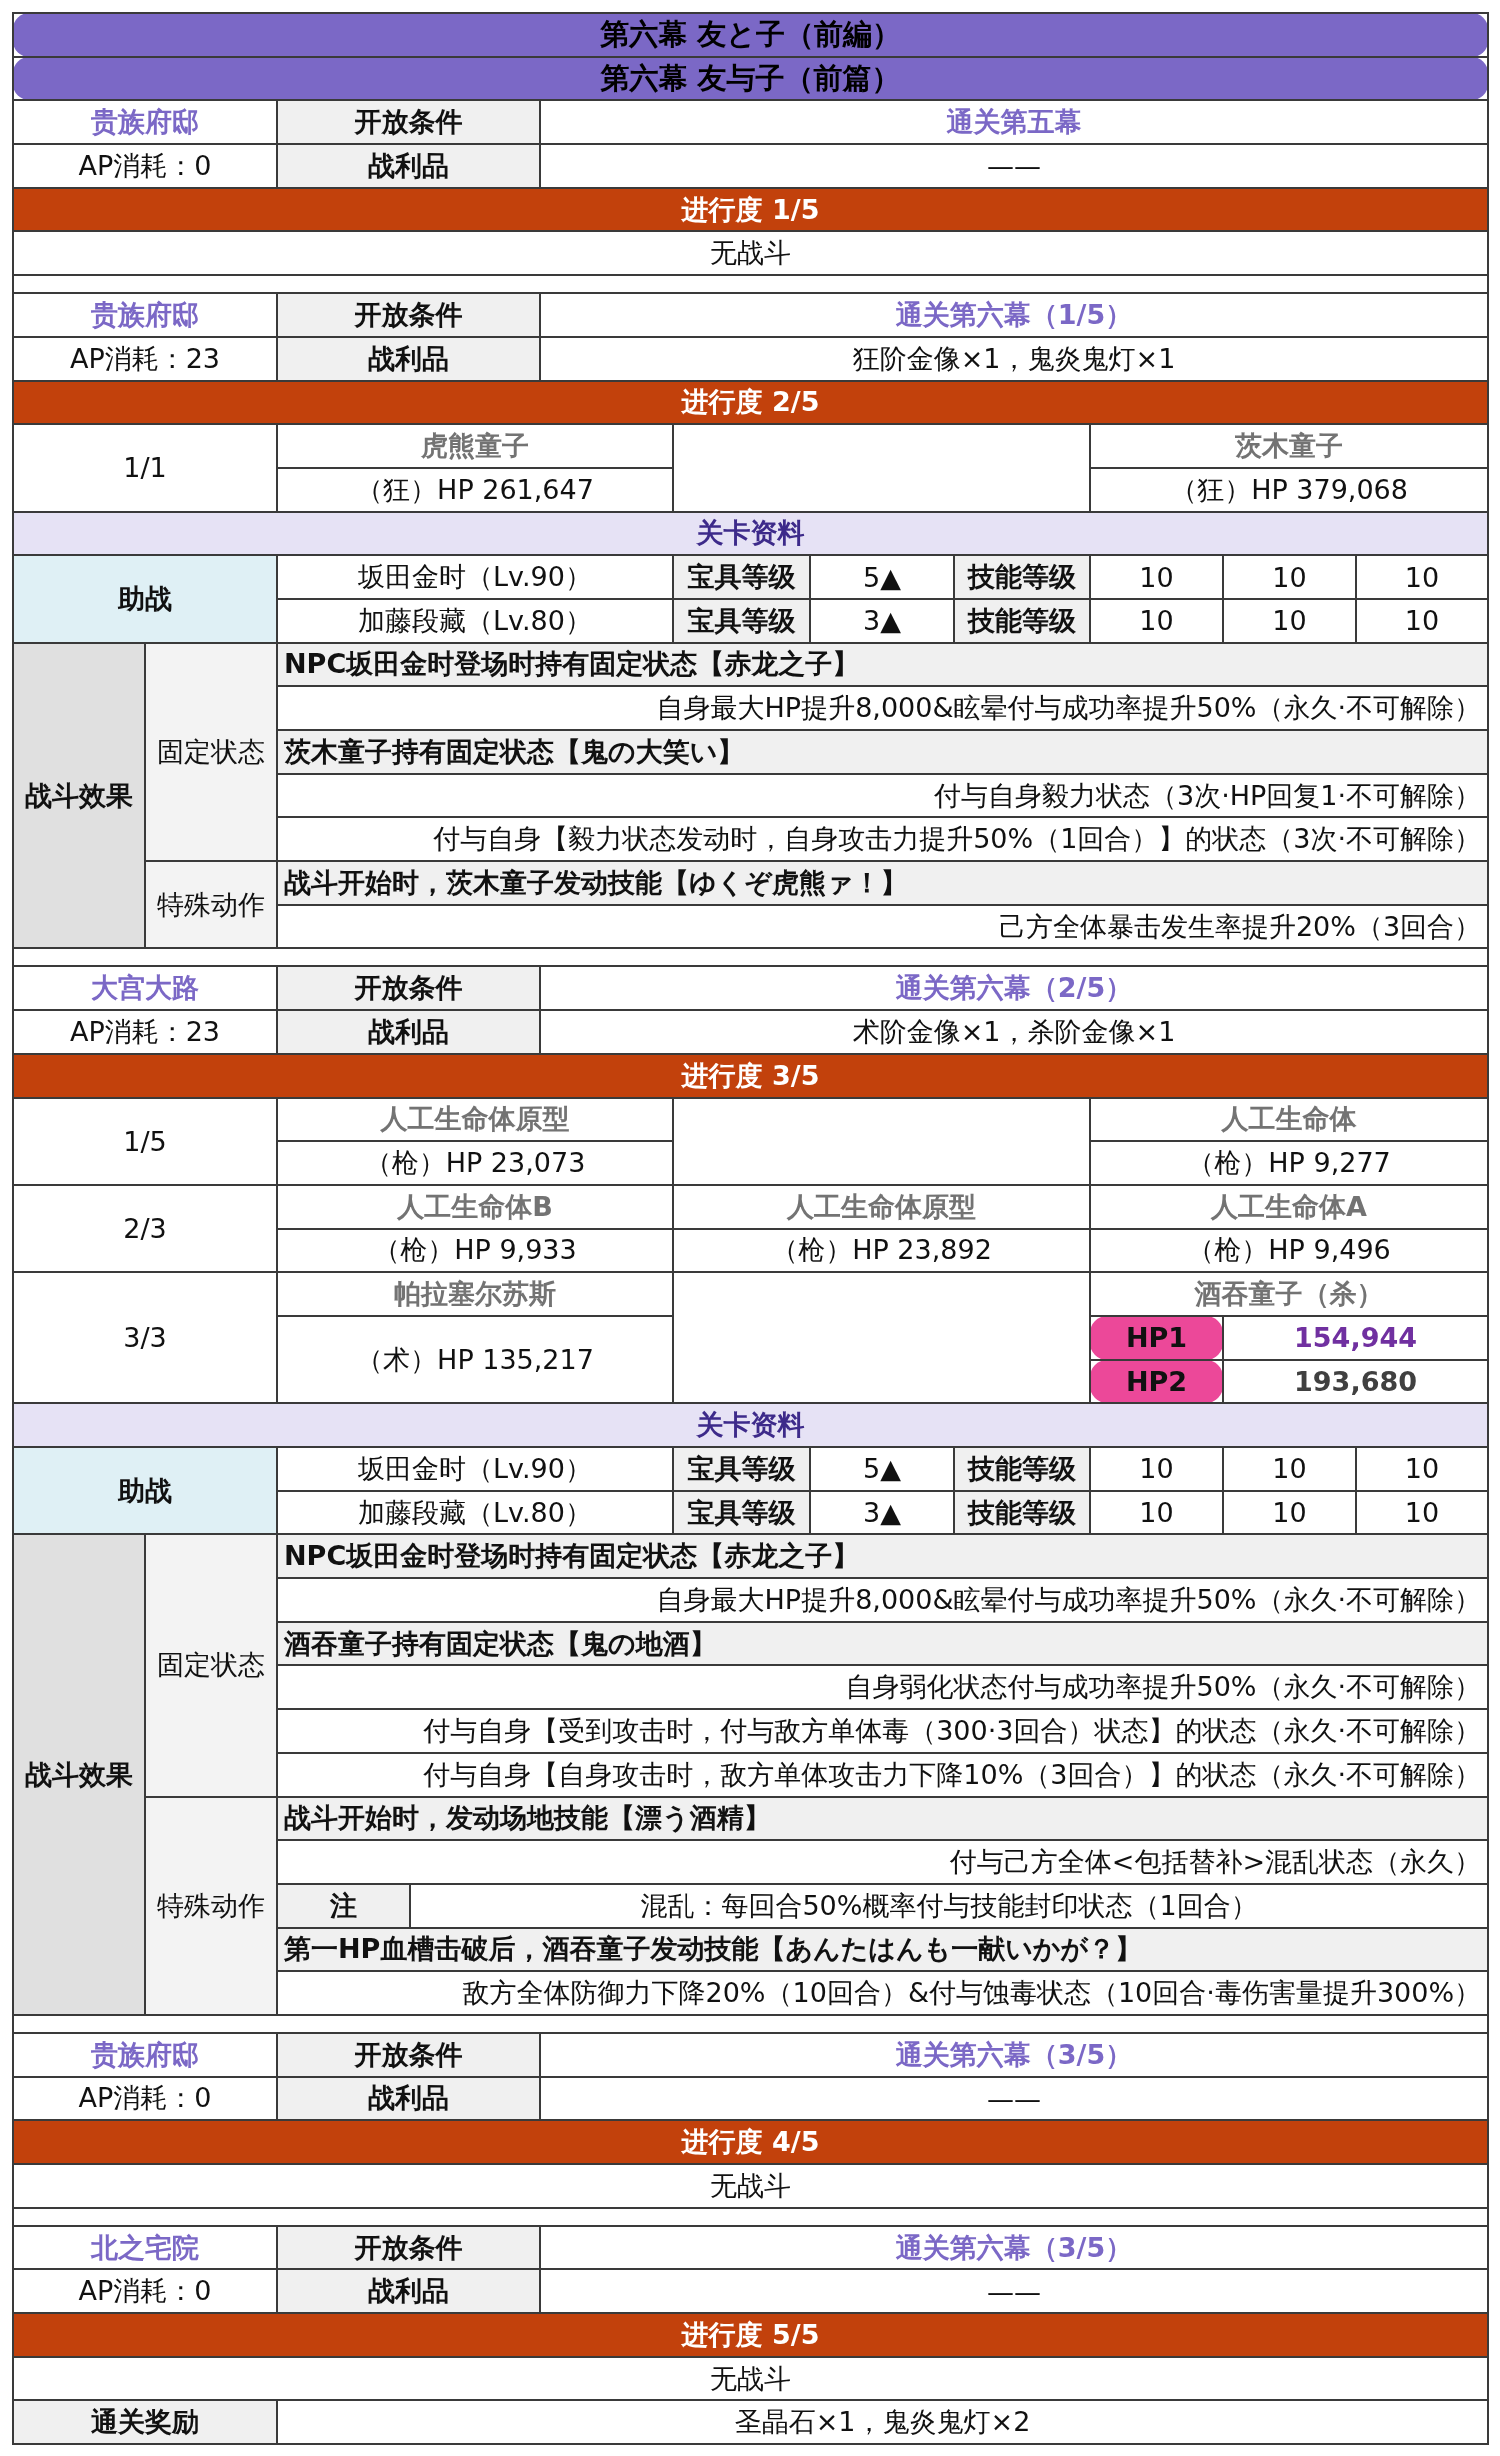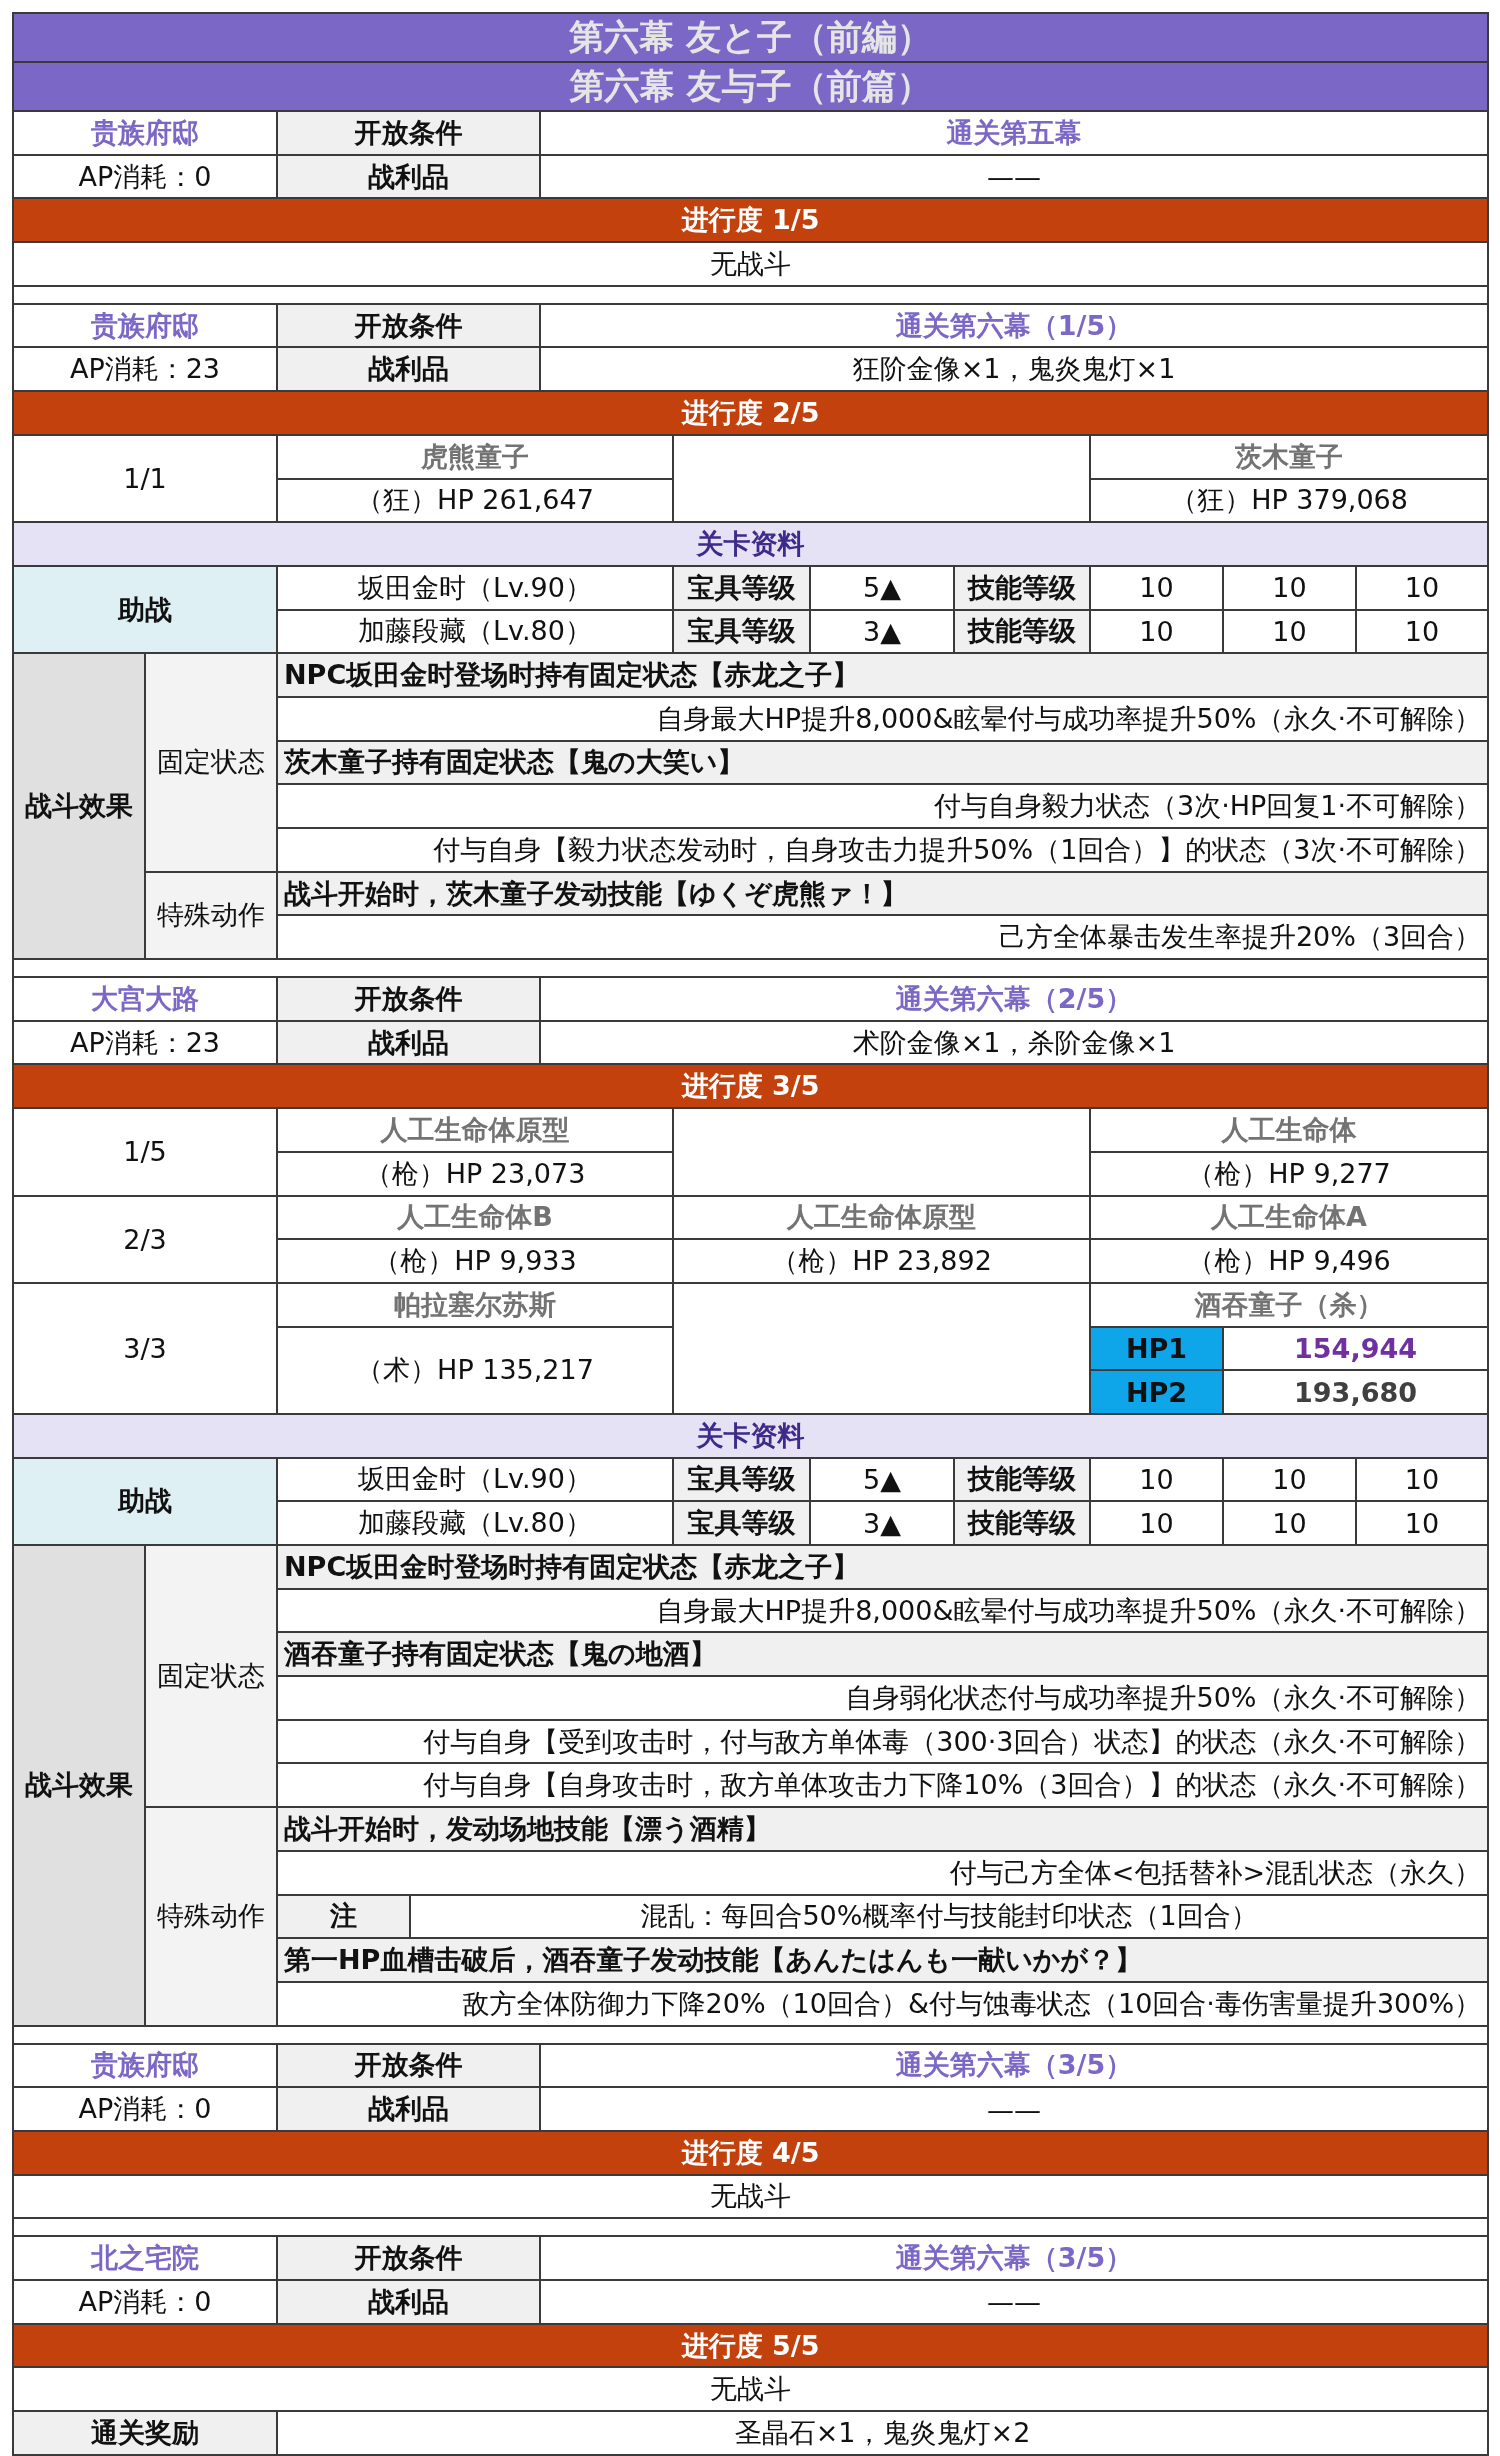--- a/index.html
+++ b/index.html
@@ -1,34 +1,34 @@
 <!DOCTYPE html>
 <html><head>
 <meta charset="utf-8">
 <style>
   html,body{margin:0;padding:0;background:#fff;}
   body{width:1500px;height:2456px;position:relative;font-family:"DejaVu Sans","Liberation Sans",sans-serif;}
   table{position:absolute;left:12px;top:12px;width:1475px;border-collapse:collapse;table-layout:fixed;}
   td{border:2px solid #3a3a3a;height:40px;padding:0 6px;font-size:27px;text-align:center;color:#111;white-space:nowrap;overflow:hidden;box-sizing:border-box;}
   tr{height:43.7px;}
-  .hdr td{background:#7b68c6;color:#e5e5e5;font-weight:bold;font-size:35px;}
+  .hdr td{background:#7b68c6;color:#000000;font-weight:bold;font-size:29px;border-radius:16px;}
   .loc{color:#7b68c6;font-weight:bold;}
   .lbl{background:#f0f0f0;font-weight:bold;}
   .cond{color:#7b68c6;font-weight:bold;}
   .prog td{background:#c2410c;color:#fff;font-weight:bold;}
   .spacer td{height:16px;border-left:2px solid #3a3a3a;border-right:2px solid #3a3a3a;}
   tr.spacer{height:18px;}
   .enemy{color:#737373;font-weight:bold;}
   .info td{background:#e6e2f5;color:#3d2a8a;font-weight:bold;margin-top:19px;}
   .support{background:#dff0f5;font-weight:bold;}
   .effcat{background:#e0e0e0;font-weight:bold;}
   .effsub{background:#f3f3f3;}
   .efft{text-align:left;font-weight:bold;background:#f0f0f0;}
   .effd{text-align:right;}
-  .hpl{background:#0ea5e9;font-weight:bold;}
+  .hpl{background:#ec4899;font-weight:bold;border-radius:17px;}
   .hp1{color:#7030a0;font-weight:bold;}
   .hp2{color:#404040;font-weight:bold;}
 </style>
 </head>
 <body>
 
 <table>
   <colgroup>
     <col style="width:132px">
       <col style="width:132px">

